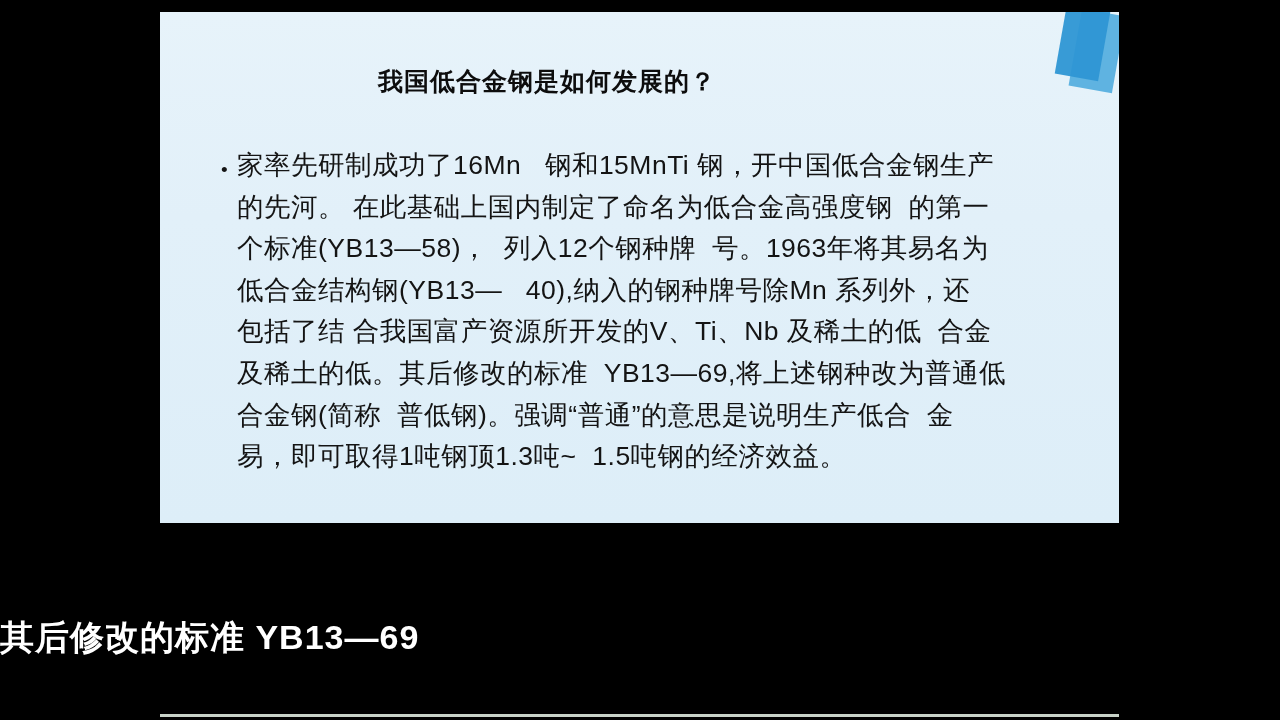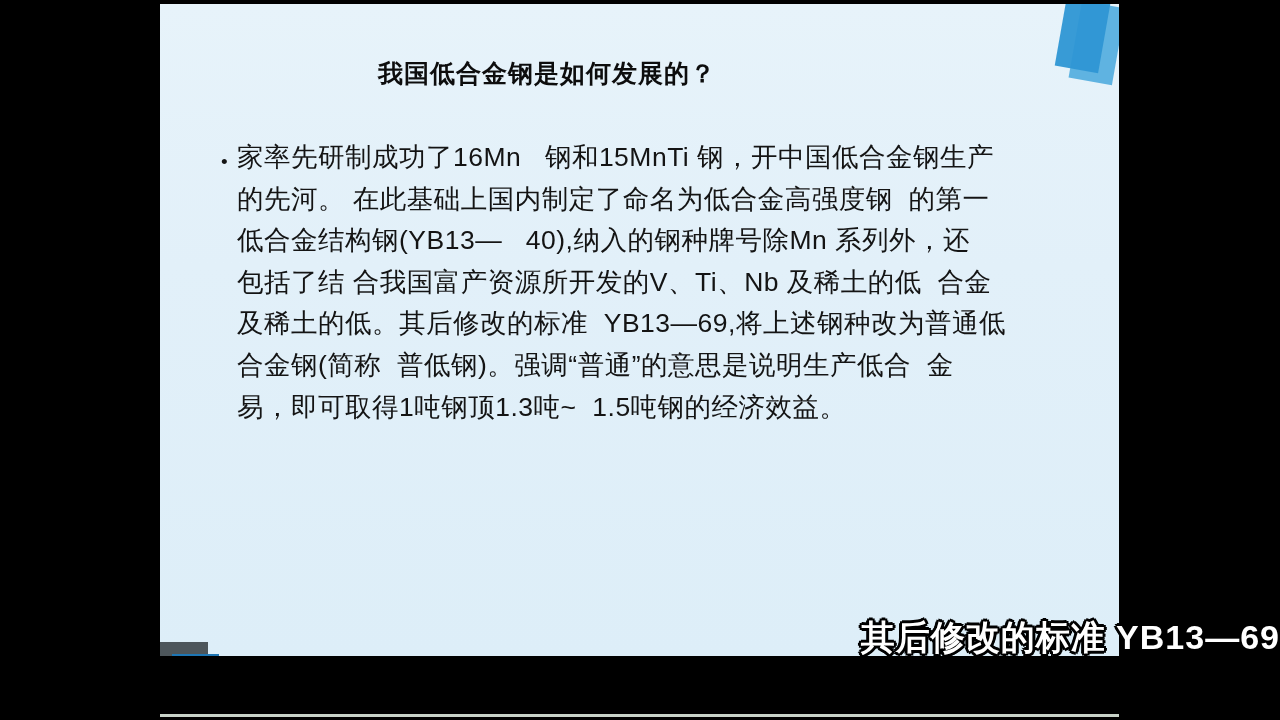--- a/index.html
+++ b/index.html
@@ -6,22 +6,22 @@
   body{
     width:1280px;height:720px;
     background:#000;
     position:relative;
     overflow:hidden;
     font-family:"Liberation Sans", sans-serif;
   }
   
   .slide{
     position:absolute;
-    left:160px; top:4px;
-    width:959px; height:652px;
+    left:160px; top:12px;
+    width:959px; height:511px;
     background:linear-gradient(180deg,#e7f3fa 0%,#e2f0f9 40%,#ddeef8 100%);
     overflow:hidden;
   }
   .bottom-strip{
     position:absolute;
     left:160px; top:714px;
     width:959px; height:3px;
     background:#c8d2c8;
   }
   
@@ -86,21 +86,21 @@
     width:830px;
     font-size:26.5px;
     line-height:41.6px;
     color:#141414;
     letter-spacing:0.5px;
   }
   .body-line{white-space:pre;}
   .subtitle{
     position:absolute;
     left:0; right:0; top:615px;
-    text-align:right;
+    text-align:left;
     font-size:34px;
     font-weight:700;
     letter-spacing:1px;
     color:#ffffff;
     text-shadow:
       -3px 0 0 #000, 3px 0 0 #000,
       0 -3px 0 #000, 0 3px 0 #000,
       -2px -2px 0 #000, 2px -2px 0 #000,
       -2px 2px 0 #000, 2px 2px 0 #000;
     white-space:pre;
@@ -110,20 +110,21 @@
 <body>
 
 <div class="slide">
   <div class="slide-title">我国低合金钢是如何发展的？</div>
 
   <span class="body-bullet" style="left:61px;">•</span>
 
   <div class="slide-body" style="left:77px; top:133px;">
     <div class="body-line">家率先研制成功了16Mn   钢和15MnTi 钢，开中国低合金钢生产</div>
     <div class="body-line">的先河。 在此基础上国内制定了命名为低合金高强度钢  的第一</div>
+    <div class="body-line">个标准(YB13—58)，  列入12个钢种牌  号。1963年将其易名为</div>
     <div class="body-line">低合金结构钢(YB13—   40),纳入的钢种牌号除Mn 系列外，还</div>
     <div class="body-line">包括了结 合我国富产资源所开发的V、Ti、Nb 及稀土的低  合金</div>
     <div class="body-line">及稀土的低。其后修改的标准  YB13—69,将上述钢种改为普通低</div>
     <div class="body-line">合金钢(简称  普低钢)。强调“普通”的意思是说明生产低合  金</div>
     <div class="body-line">易，即可取得1吨钢顶1.3吨~  1.5吨钢的经济效益。</div>
   </div>
 
   <div class="decor-tr-light" style="left:915px; top:0;"></div>
   <div class="decor-tr-dark" style="left:901px; top:-10px;"></div>
 

